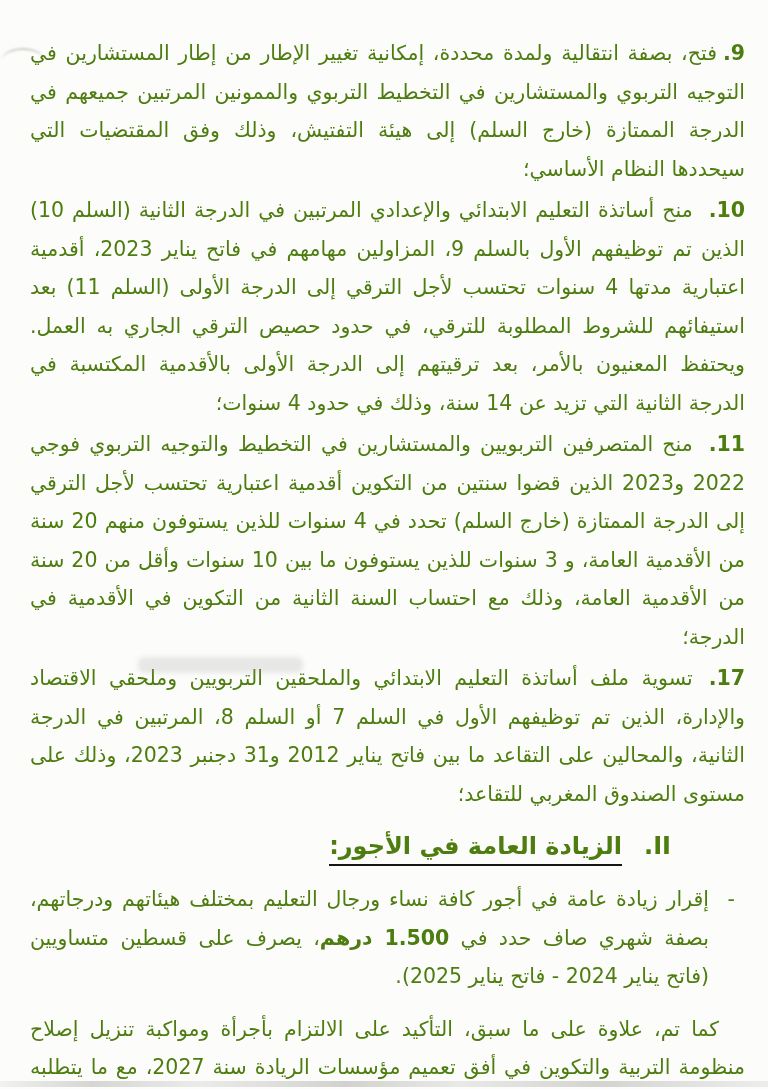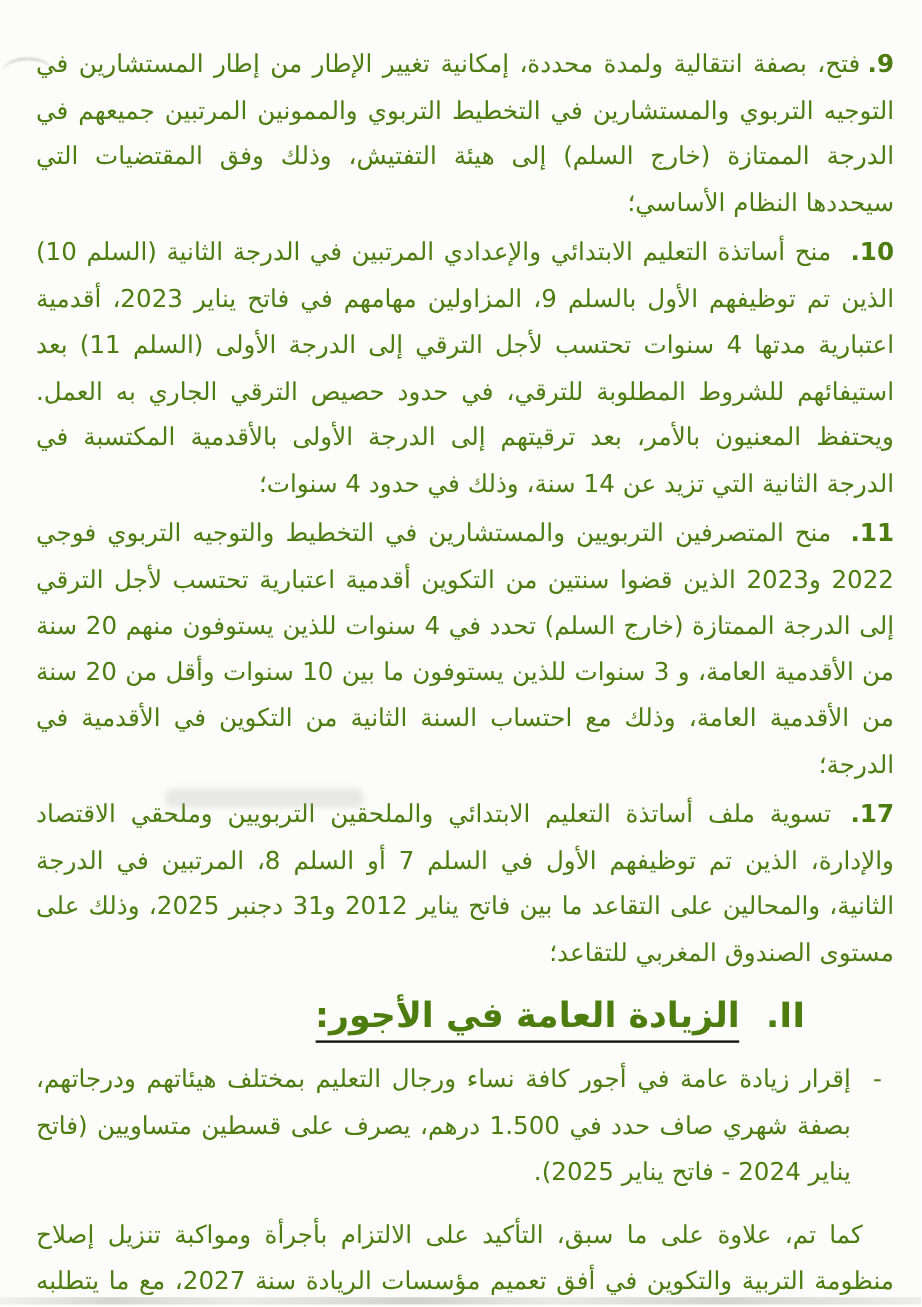--- a/index.html
+++ b/index.html
@@ -32,21 +32,21 @@
   span.num {
     font-weight: 700;
     margin-inline-end: 16px;
     white-space: nowrap;
   }
   span.num.tight {
     margin-inline-end: 6px;
   }
   h2.heading {
     margin: 13px 74px 14px 0;
-    font-size: 29px;
+    font-size: 24px;
     font-weight: 700;
     line-height: 40px;
     text-align: right;
   }
   h2.heading .roman {
     margin-inline-end: 22px;
   }
   h2.heading .htitle {
     border-bottom: 2.5px solid #161514;
     padding-bottom: 4px;
@@ -55,21 +55,21 @@
     position: relative;
     margin: 2px 0 0 0;
     padding-right: 36px;
   }
   p.bullet .dash {
     position: absolute;
     right: 10px;
     top: 0;
   }
   .amt {
-    font-weight: 400;
+    font-weight: 700;
   }
   p.para {
     margin: 14px 0 0 0;
     text-indent: 26px;
   }
   
   .artifact-ghost {
     position: absolute;
     top: 657px;
     left: 138px;
@@ -111,21 +111,21 @@
 
 <div class="page">
   <div class="content">
 
     <p class="item"><span class="num tight">9.</span><span>فتح، بصفة انتقالية ولمدة محددة، إمكانية تغيير الإطار من إطار المستشارين في التوجيه التربوي والمستشارين في التخطيط التربوي والممونين المرتبين جميعهم في الدرجة الممتازة (خارج السلم) إلى هيئة التفتيش، وذلك وفق المقتضيات التي سيحددها النظام الأساسي؛</span></p>
 
     <p class="item"><span class="num">10.</span><span>منح أساتذة التعليم الابتدائي والإعدادي المرتبين في الدرجة الثانية (السلم 10) الذين تم توظيفهم الأول بالسلم 9، المزاولين مهامهم في فاتح يناير 2023، أقدمية اعتبارية مدتها 4 سنوات تحتسب لأجل الترقي إلى الدرجة الأولى (السلم 11) بعد استيفائهم للشروط المطلوبة للترقي، في حدود حصيص الترقي الجاري به العمل. ويحتفظ المعنيون بالأمر، بعد ترقيتهم إلى الدرجة الأولى بالأقدمية المكتسبة في الدرجة الثانية التي تزيد عن 14 سنة، وذلك في حدود 4 سنوات؛</span></p>
 
     <p class="item"><span class="num">11.</span><span>منح المتصرفين التربويين والمستشارين في التخطيط والتوجيه التربوي فوجي 2022 و2023 الذين قضوا سنتين من التكوين أقدمية اعتبارية تحتسب لأجل الترقي إلى الدرجة الممتازة (خارج السلم) تحدد في 4 سنوات للذين يستوفون منهم 20 سنة من الأقدمية العامة، و 3 سنوات للذين يستوفون ما بين 10 سنوات وأقل من 20 سنة من الأقدمية العامة، وذلك مع احتساب السنة الثانية من التكوين في الأقدمية في الدرجة؛</span></p>
 
-    <p class="item"><span class="num">17.</span><span>تسوية ملف أساتذة التعليم الابتدائي والملحقين التربويين وملحقي الاقتصاد والإدارة، الذين تم توظيفهم الأول في السلم 7 أو السلم 8، المرتبين في الدرجة الثانية، والمحالين على التقاعد ما بين فاتح يناير 2012 و31 دجنبر 2025، وذلك على مستوى الصندوق المغربي للتقاعد؛</span></p>
+    <p class="item"><span class="num">17.</span><span>تسوية ملف أساتذة التعليم الابتدائي والملحقين التربويين وملحقي الاقتصاد والإدارة، الذين تم توظيفهم الأول في السلم 7 أو السلم 8، المرتبين في الدرجة الثانية، والمحالين على التقاعد ما بين فاتح يناير 2012 و31 دجنبر 2023، وذلك على مستوى الصندوق المغربي للتقاعد؛</span></p>
 
     <h2 class="heading"><span class="roman">II.</span><span class="htitle">الزيادة العامة في الأجور:</span></h2>
 
     <p class="bullet"><span class="dash">-</span><span>إقرار زيادة عامة في أجور كافة نساء ورجال التعليم بمختلف هيئاتهم ودرجاتهم، بصفة شهري صاف حدد في </span><span class="amt">1.500 درهم</span><span>، يصرف على قسطين متساويين (فاتح يناير 2024 - فاتح يناير 2025).</span></p>
 
     <p class="para">كما تم، علاوة على ما سبق، التأكيد على الالتزام بأجرأة ومواكبة تنزيل إصلاح منظومة التربية والتكوين في أفق تعميم مؤسسات الريادة سنة 2027، مع ما يتطلبه ذلك من انخراط كافة نساء ورجال التعليم من أجل إصلاح هذه المنظومة والالتزام بضمان أجواء السلم الاجتماعي في أفق سنة 2027 ضمانا للتفعيل الأمثل لهذا المسار الإصلاحي الشامل.</p>
 
   </div>
 
   <div class="artifact-ghost"></div>

